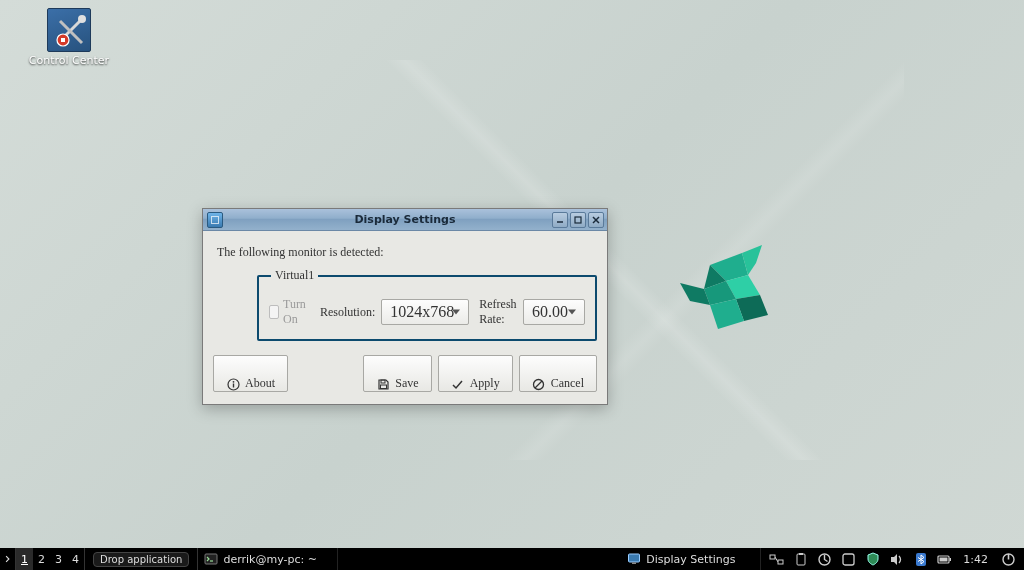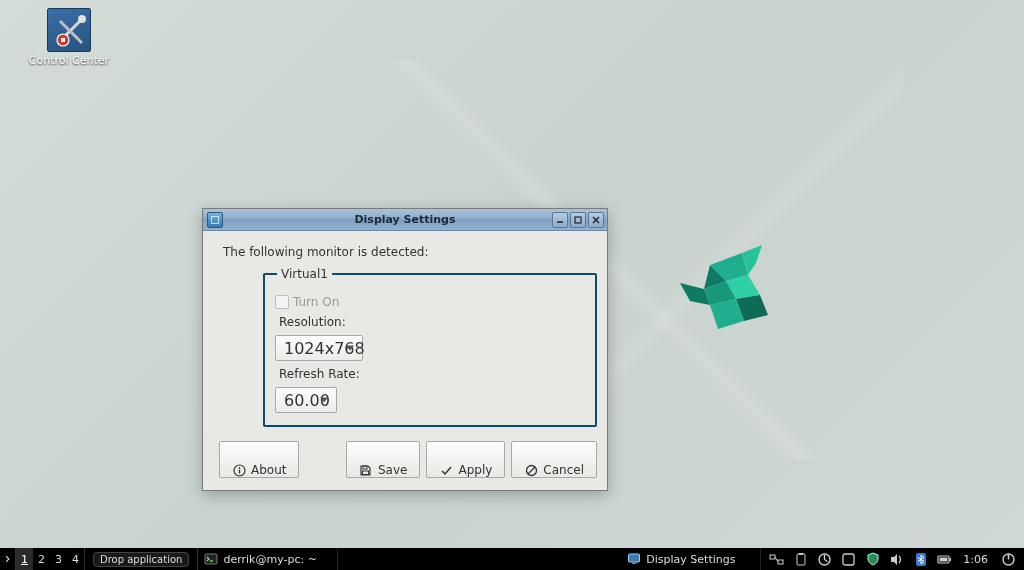--- a/index.html
+++ b/index.html
@@ -111,21 +111,22 @@
     border: 1px solid #5a7a9a;
     border-radius: 2px;
     display: flex; align-items: center; justify-content: center;
     cursor: pointer;
     font-size: 9px;
     color: #1a2a3a;
     line-height: 1;
   }
 
   .win-body {
-    padding: 10px 10px 12px 16px;
+    padding: 10px 10px 12px 10px;
+    font-family: Liberation Serif, serif;
   }
   .detect-text {
     font-size: 12px;
     color: #333;
     margin: 4px 2px 8px 4px;
   }
   fieldset.monitor {
     border: 2px solid #0c4a6e;
     border-radius: 2px;
     padding: 14px 10px 12px;
@@ -133,23 +134,22 @@
     margin-left: 44px;
   }
   fieldset.monitor legend {
     padding: 0 4px;
     font-size: 12px;
     color: #333;
     margin-left: 2px;
   }
   .row {
     display: flex;
-    align-items: flex-start;
+    align-items: center;
     gap: 6px;
-    flex-direction: column;
   }
   .chk {
     display: inline-flex;
     align-items: center;
     gap: 4px;
     color: #9a9a9a;
   }
   .chk .box {
     width: 14px; height: 14px;
     border: 1px solid #bdbdbd;
@@ -483,21 +483,21 @@
           <path d="M6 3 v9 M6 3 l3 2.5 -6 4 M6 12 l3 -2.5 -6 -4" fill="none" stroke="#fff" stroke-width="1"></path>
         </svg>
     </span>
     <span class="tico">
       <svg width="15" height="11" viewBox="0 0 15 11">
           <rect x="1" y="2" width="11" height="7" rx="1" fill="none" stroke="#ccc" stroke-width="1.2"></rect>
           <rect x="12.5" y="4" width="1.5" height="3" fill="#ccc"></rect>
           <rect x="2.5" y="3.5" width="8" height="4" fill="#ccc"></rect>
         </svg>
     </span>
-    <span class="clock">1:06</span>
+    <span class="clock">1:42</span>
     <span class="tico">
       <svg width="15" height="15" viewBox="0 0 15 15">
           <circle cx="7.5" cy="7.5" r="5.5" fill="none" stroke="#ccc" stroke-width="1.4"></circle>
           <line x1="7.5" y1="2" x2="7.5" y2="7.5" stroke="#ccc" stroke-width="1.6"></line>
         </svg>
     </span>
   </div>
 </div>
 
 </body></html>

